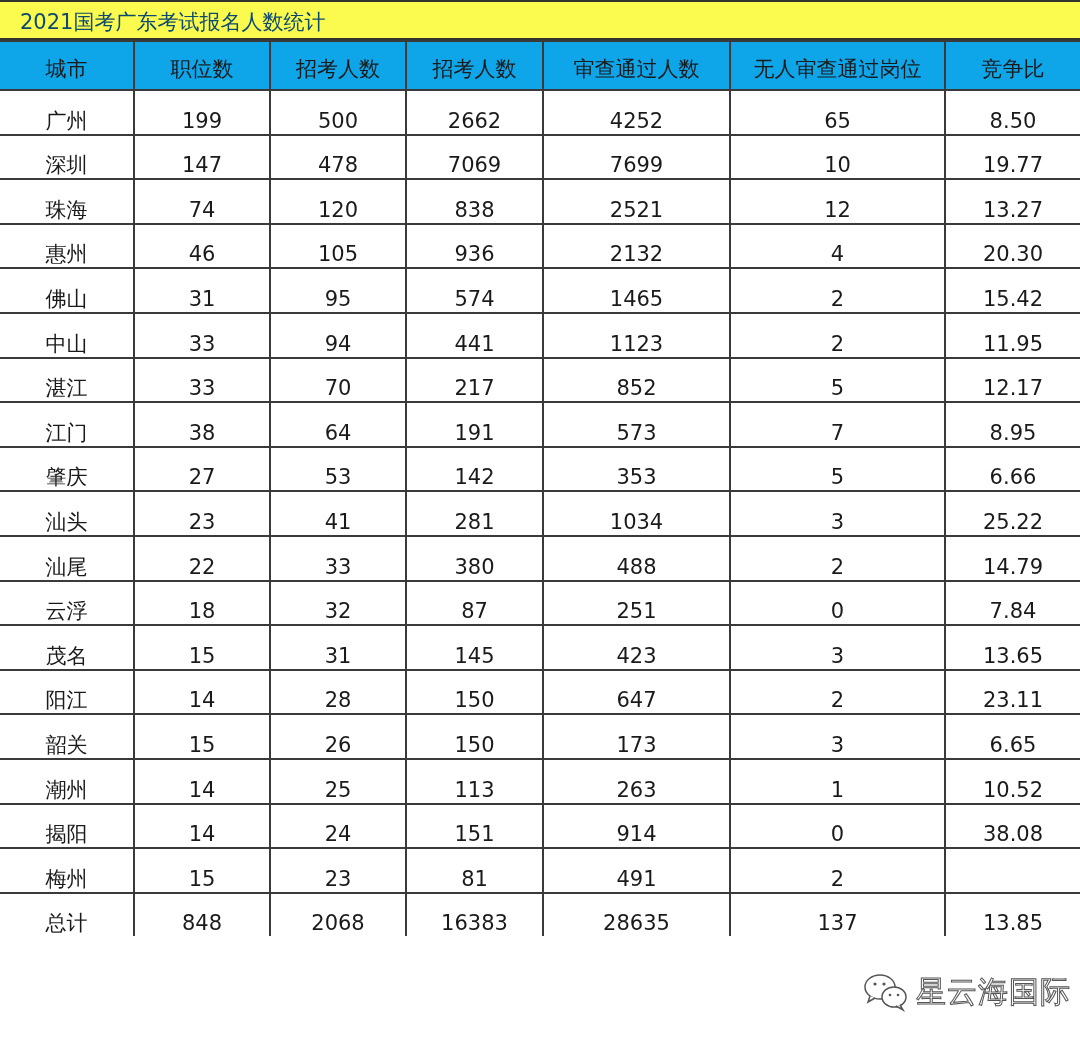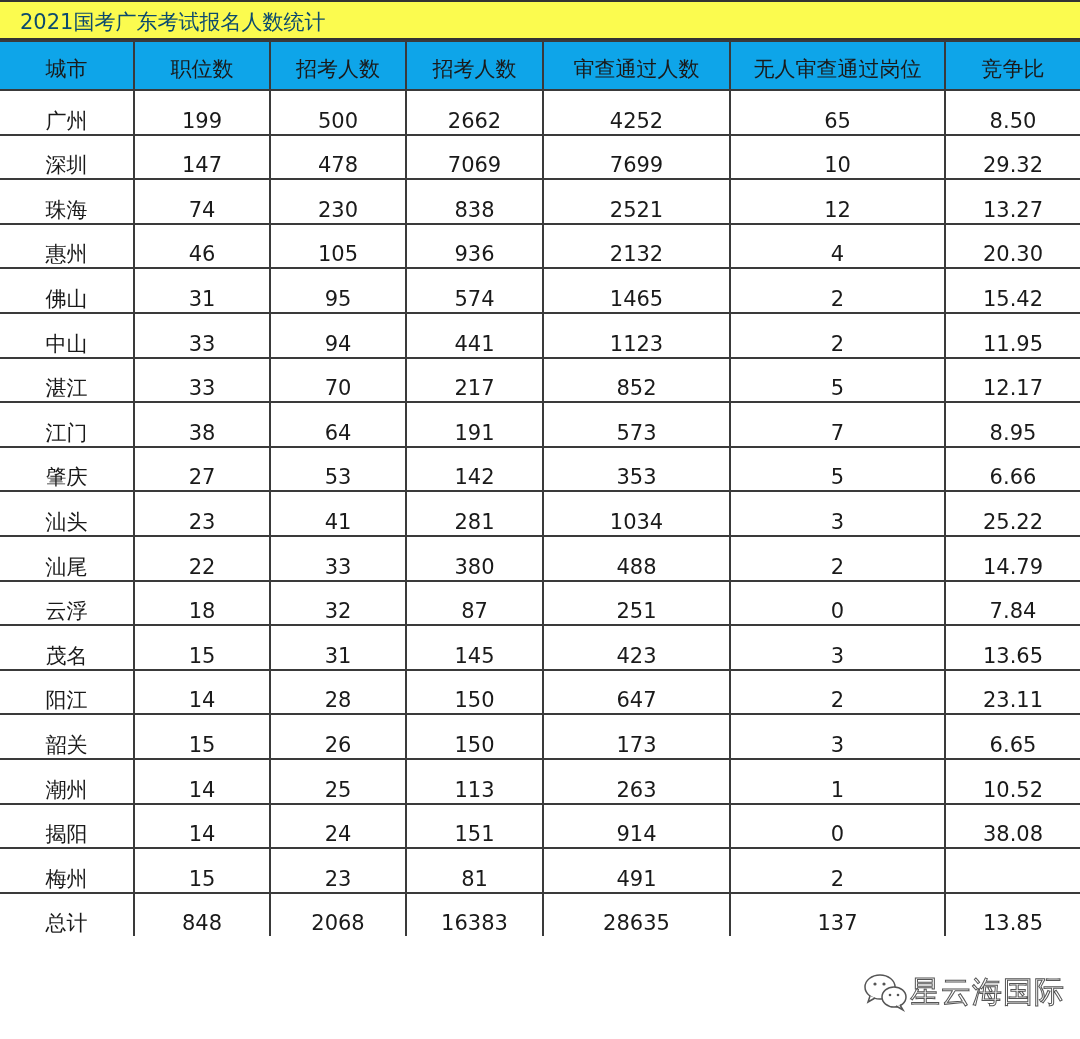--- a/index.html
+++ b/index.html
@@ -71,20 +71,21 @@
     tbody tr.total td {
       border-bottom: none;
     }
     .watermark {
       position: absolute;
       left: 862px;
       top: 966px;
       height: 52px;
       display: flex;
       align-items: center;
+      gap: 6px;
       pointer-events: auto;
     }
     .watermark .wm-text {
       font-size: 30px;
       color: #ffffff;
       -webkit-text-stroke: 1px #555;
       letter-spacing: 1px;
       font-family: "DejaVu Sans", sans-serif;
     }
     .watermark svg { display: block; }
@@ -125,26 +126,26 @@
           <td>65</td>
           <td>8.50</td>
         </tr>
         <tr>
           <td>深圳</td>
           <td>147</td>
           <td>478</td>
           <td>7069</td>
           <td>7699</td>
           <td>10</td>
-          <td>29.32</td>
+          <td>19.77</td>
         </tr>
         <tr>
           <td>珠海</td>
           <td>74</td>
-          <td>230</td>
+          <td>120</td>
           <td>838</td>
           <td>2521</td>
           <td>12</td>
           <td>13.27</td>
         </tr>
         <tr>
           <td>惠州</td>
           <td>46</td>
           <td>105</td>
           <td>936</td>

